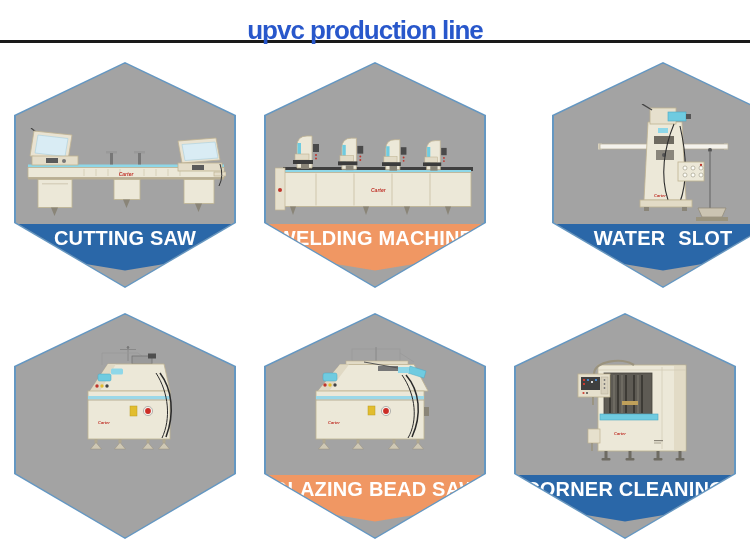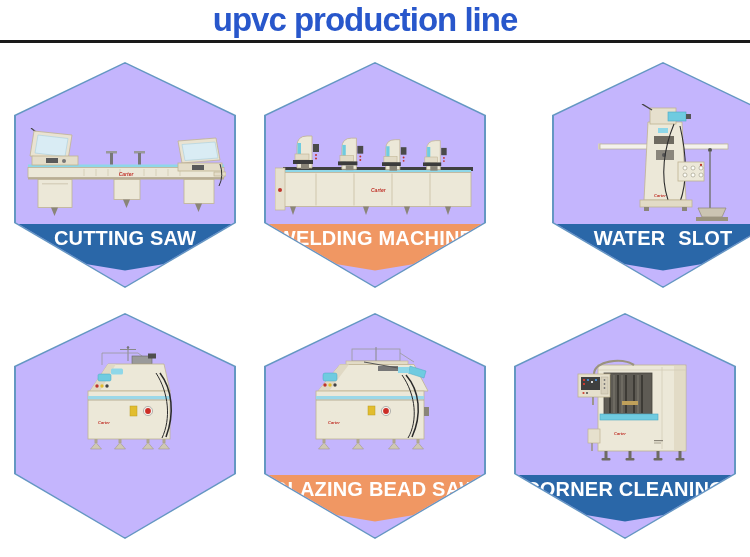--- a/index.html
+++ b/index.html
@@ -1,33 +1,33 @@
 <!DOCTYPE html>
 <html><head>
 <meta charset="utf-8">
 <style>
   html,body{margin:0;padding:0;background:#ffffff;}
   body{width:750px;height:557px;position:relative;overflow:hidden;
        font-family:"Liberation Sans",sans-serif;}
 
   
-  .page-title{position:absolute;top:1px;left:0;width:730px;text-align:center;
-    font-size:33px;font-weight:bold;letter-spacing:-1px;color:#2857cb;z-index:2;}
+  .page-title{position:absolute;top:15px;left:0;width:730px;text-align:center;
+    font-size:26px;font-weight:bold;letter-spacing:-1px;color:#2857cb;z-index:2;}
   .title-underline{position:absolute;top:40px;left:0;width:750px;height:3px;
     background:#1a1a1a;z-index:1;}
 
   
   .grid{position:absolute;top:62px;left:0;width:750px;height:478px;}
   .hex-cell{position:absolute;width:222px;height:226px;}
   .c0{left:14px;top:0;} .c1{left:264px;top:0;} .c2{left:540px;top:0;margin-left:12px;}
   .c3{left:14px;top:251px;} .c4{left:264px;top:251px;} .c5{left:514px;top:251px;}
 
   .hex{width:100%;height:100%;position:relative;background:#6497c2;
     clip-path:polygon(50% 0,100% 23.5%,100% 71.2%,50% 100%,0 71.2%,0 23.5%);}
-  .hex-inner{position:absolute;inset:1.6px;background:#c4b5fd;
+  .hex-inner{position:absolute;inset:1.6px;background:#a3a3a3;
     clip-path:polygon(50% 0,100% 23.5%,100% 71.2%,50% 100%,0 71.2%,0 23.5%);}
 
   .band{position:absolute;left:-2px;right:-2px;top:160px;height:47px;
     clip-path:polygon(0 0,100% 0,100% 60%,50% 100%,0 60%);}
   .band-label{color:#ffffff;font-weight:bold;font-size:20px;line-height:29px;
     text-align:center;letter-spacing:0.2px;white-space:nowrap;}
   .ws{word-spacing:7px;}
 
   .mach{position:absolute;}
   .m1{left:10px;top:64px;} .m2{left:9px;top:66px;} .m3{left:44px;top:40px;}

